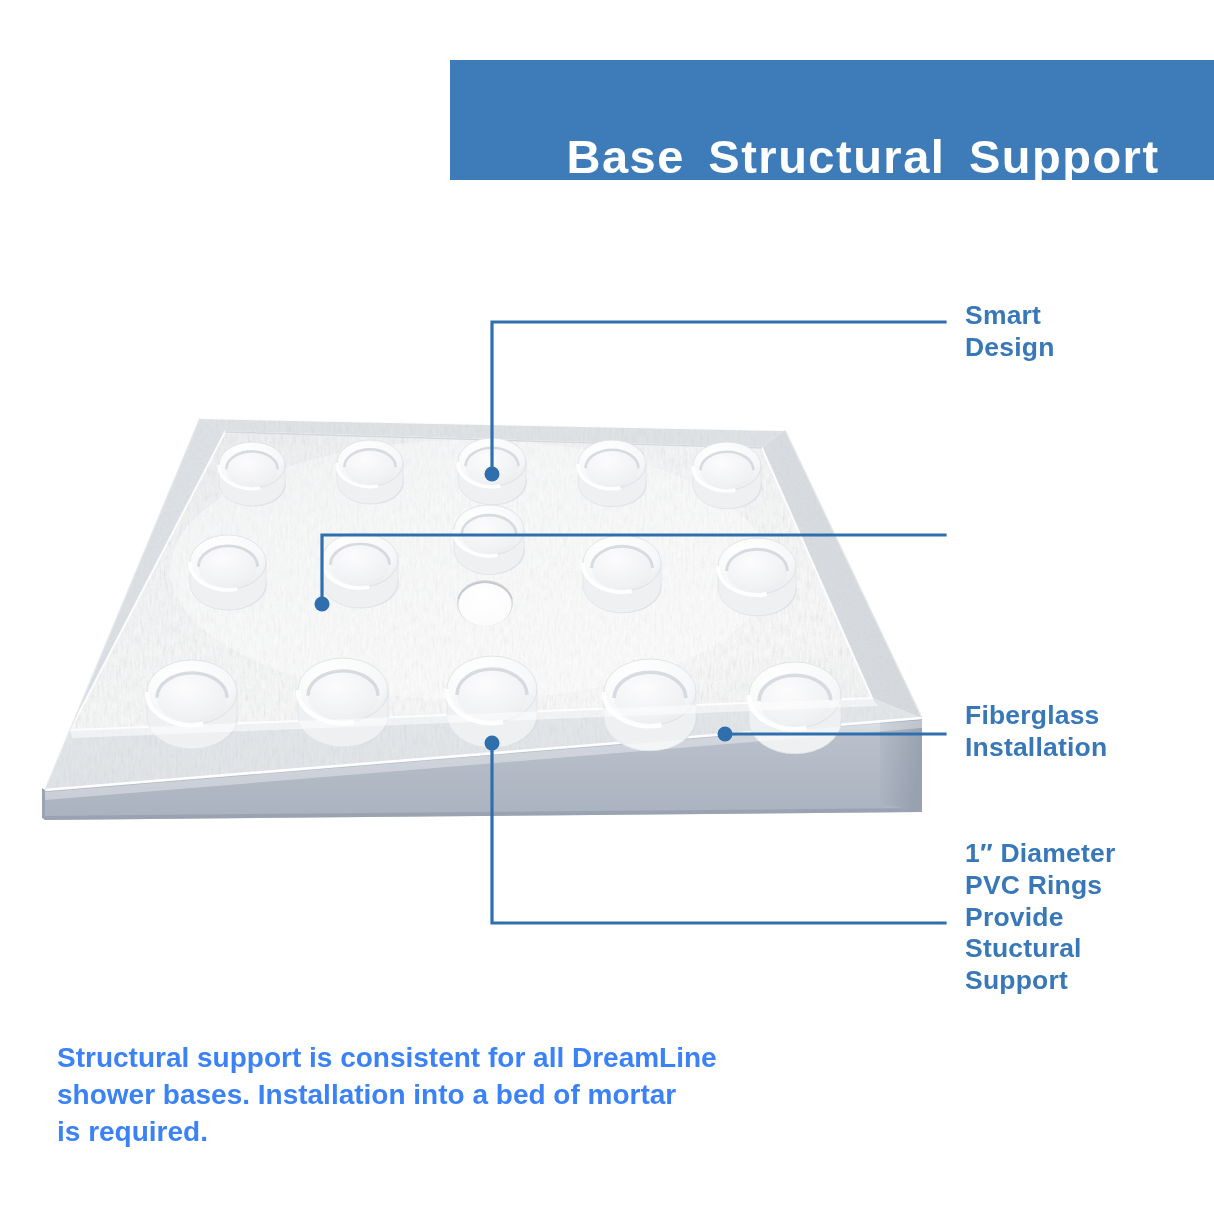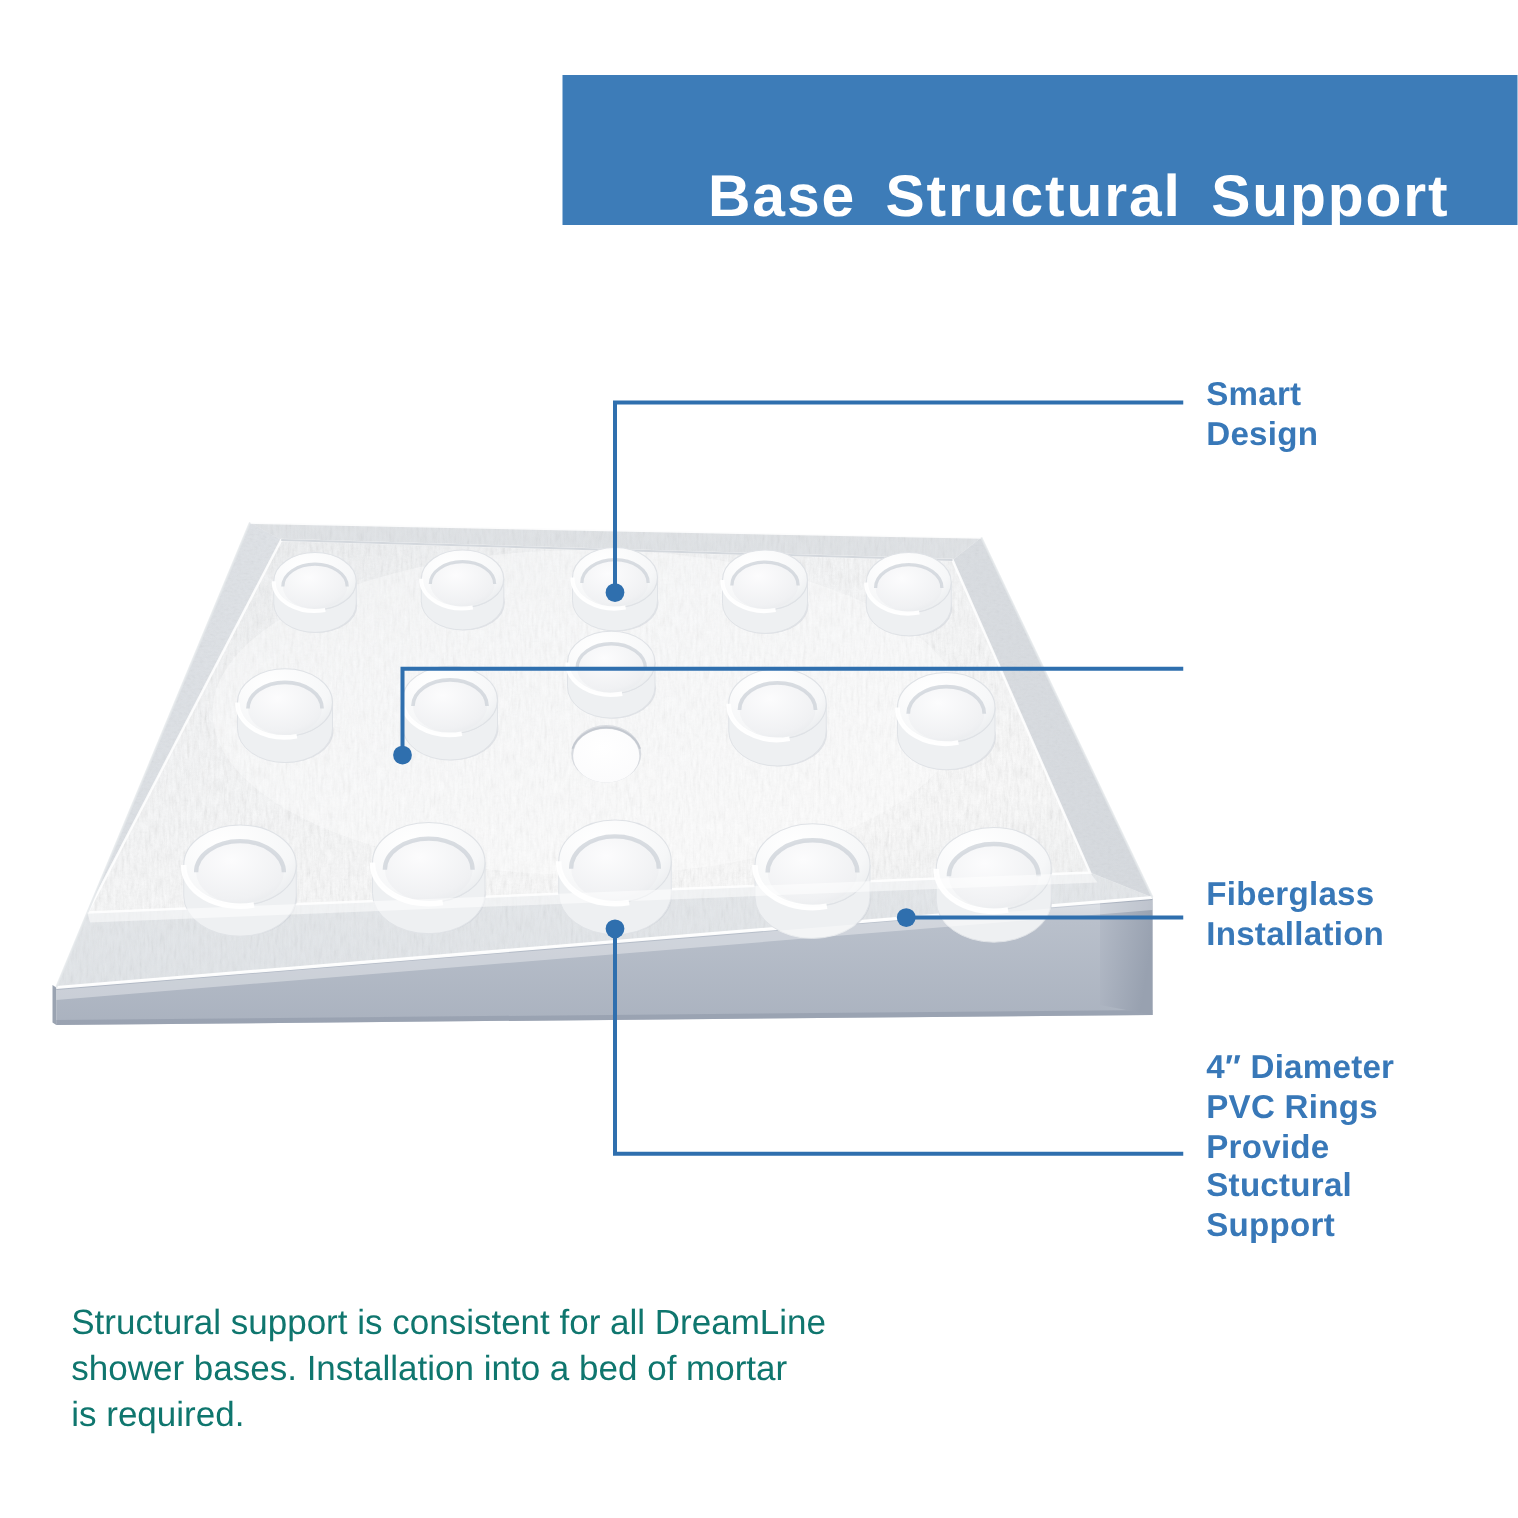--- a/index.html
+++ b/index.html
@@ -64,23 +64,23 @@
     width:1214px;height:1214px;
     pointer-events:none;
   }
 
   
   .footnote{
     position:absolute;
     left:57px;top:1040px;
     width:760px;
     font-size:28px;
-    font-weight:normal;
+    font-weight:bold;
     line-height:1.32;
-    color:#0f766e;
+    color:#3b82f6;
     white-space:pre-line;
   }
 </style>
 </head>
 <body>
 
 <div class="page">
 
   <div class="banner">
     <div class="banner-title">Base Structural Support</div>
@@ -371,21 +371,21 @@
     </g>
   </svg>
 
   <div class="callout" id="callout-smart-design">Smart
 Design</div>
 
 
   <div class="callout" id="callout-fiberglass">Fiberglass
 Installation</div>
 
-  <div class="callout" id="callout-pvc-rings">4″ Diameter
+  <div class="callout" id="callout-pvc-rings">1″ Diameter
 PVC Rings
 Provide
 Stuctural
 Support</div>
 
   <div class="footnote">Structural support is consistent for all DreamLine
 shower bases. Installation into a bed of mortar
 is required.</div>
 
 </div>

